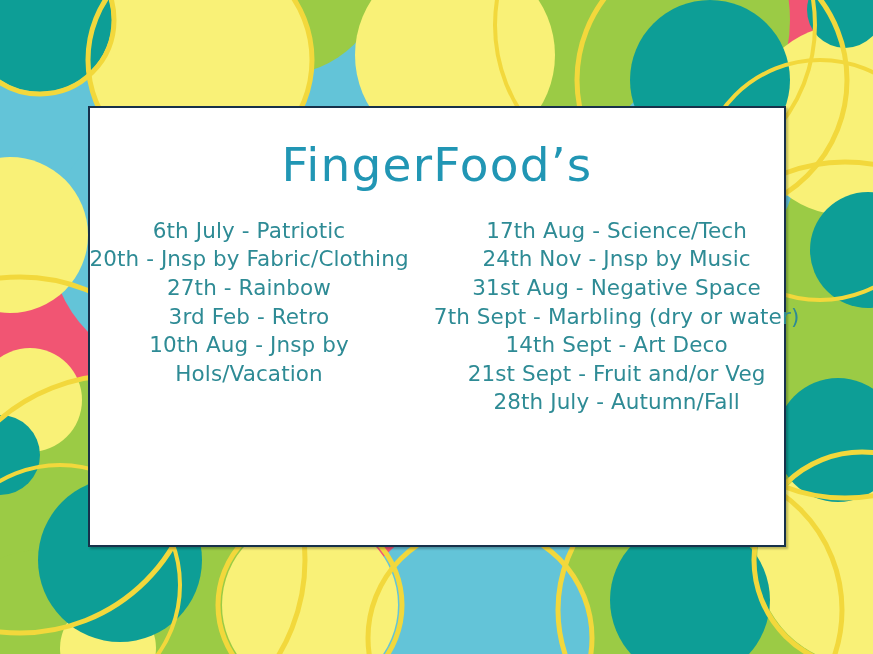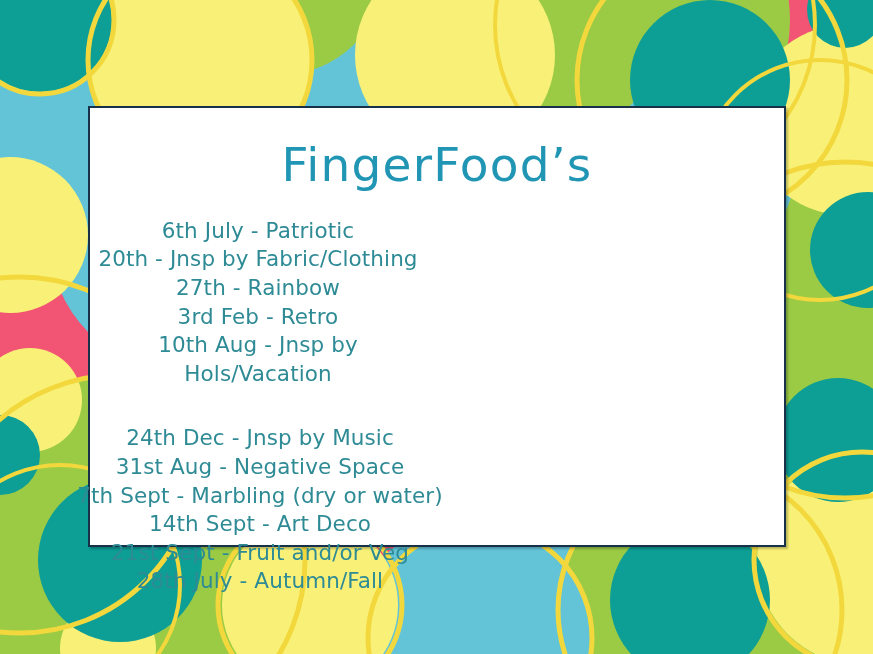--- a/index.html
+++ b/index.html
@@ -50,21 +50,21 @@
     font-family: "DejaVu Sans", sans-serif;
     font-size: 47px;
     font-weight: 400;
     letter-spacing: 1.2px;
     white-space: nowrap;
   }
   #schedule {
     margin-top: 26px;
     width: 100%;
     display: flex;
-    flex-direction: column;
+    flex-direction: row;
     justify-content: center;
     align-items: flex-start;
     gap: 36px;
   }
   .column {
     display: flex;
     flex-direction: column;
     width: 338px;
     box-sizing: border-box;
   }
@@ -160,21 +160,22 @@
 
       <div class="column" id="column-left">
         <div class="entry">6th July - Patriotic</div>
         <div class="entry">20th - Jnsp by Fabric/Clothing</div>
         <div class="entry">27th - Rainbow</div>
         <div class="entry">3rd Feb - Retro</div>
         <div class="entry wrap">10th Aug - Jnsp by Hols/Vacation</div>
       </div>
 
       <div class="column" id="column-right">
-        <div class="entry">24th Dec - Jnsp by Music</div>
+        <div class="entry">17th Aug - Science/Tech</div>
+        <div class="entry">24th Nov - Jnsp by Music</div>
         <div class="entry">31st Aug - Negative Space</div>
         <div class="entry">7th Sept - Marbling (dry or water)</div>
         <div class="entry">14th Sept - Art Deco</div>
         <div class="entry">21st Sept - Fruit and/or Veg</div>
         <div class="entry">28th July - Autumn/Fall</div>
       </div>
 
     </div>
   </div>
 </div>

